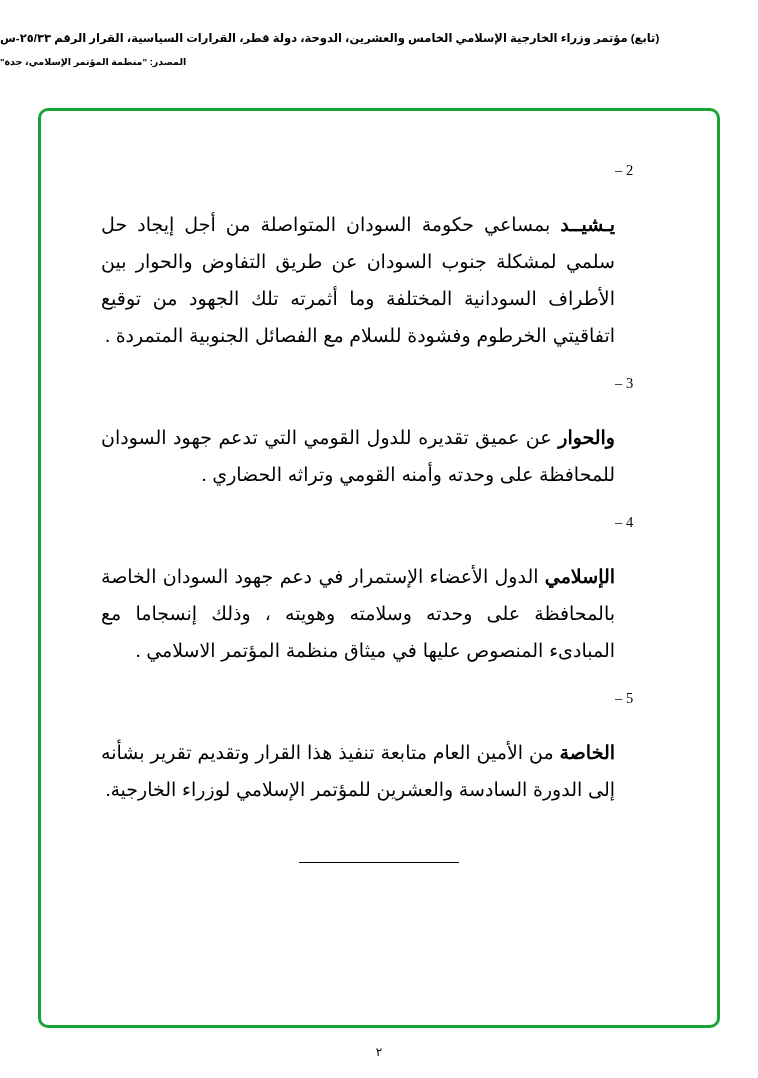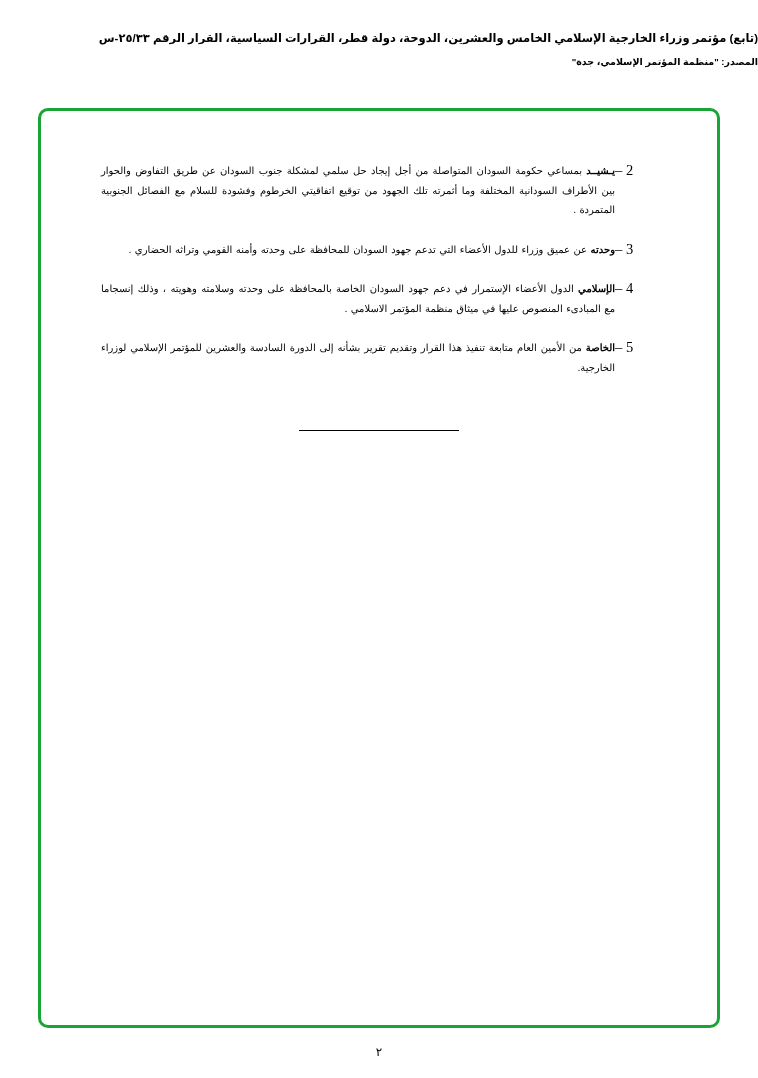--- a/index.html
+++ b/index.html
@@ -23,21 +23,21 @@
     height: 1078px;
     box-sizing: border-box;
   }
 
   
   .header {
     position: absolute;
     top: 30px;
     left: 0;
     right: 0;
-    text-align: right;
+    text-align: left;
     direction: rtl;
   }
   .header-line1 {
     font-family: "Liberation Sans", "DejaVu Sans", sans-serif;
     font-weight: bold;
     font-size: 11.5px;
     letter-spacing: 0px;
     color: #000;
     line-height: 1.4;
   }
@@ -82,25 +82,26 @@
     width: 42px;
     text-align: left;
     font-size: 14.5px;
     font-family: "Liberation Serif", "DejaVu Serif", serif;
     padding-top: 1px;
     direction: rtl;
     white-space: nowrap;
   }
   .clause-body {
     flex: 1 1 auto;
-    font-size: 10px;
+    font-size: 19px;
     line-height: 1.95;
     text-align: justify;
     text-justify: inter-word;
     word-spacing: 1px;
+    margin-top: 45px;
   }
   .verb {
     font-weight: bold;
     letter-spacing: 0.5px;
   }
 
   
   .sep-wrap {
     margin-top: 40px;
     text-align: center;
@@ -137,21 +138,21 @@
 
     <div class="content">
 
       <div class="clause">
         <div class="clause-num">2 –</div>
         <div class="clause-body"><span class="verb">يـشيــد</span><span> بمساعي حكومة السودان المتواصلة من أجل إيجاد حل سلمي لمشكلة جنوب السودان عن طريق التفاوض والحوار بين الأطراف السودانية المختلفة وما أثمرته تلك الجهود من توقيع اتفاقيتي الخرطوم وفشودة للسلام مع الفصائل الجنوبية المتمردة .</span></div>
       </div>
 
       <div class="clause">
         <div class="clause-num">3 –</div>
-        <div class="clause-body"><span class="verb">وحدته</span><span> عن عميق وزراء للدول الأعضاء التي تدعم جهود السودان للمحافظة على وحدته وأمنه القومي وتراثه الحضاري .</span></div>
+        <div class="clause-body"><span class="verb">والحوار</span><span> عن عميق تقديره للدول القومي التي تدعم جهود السودان للمحافظة على وحدته وأمنه القومي وتراثه الحضاري .</span></div>
       </div>
 
       <div class="clause">
         <div class="clause-num">4 –</div>
         <div class="clause-body"><span class="verb">الإسلامي</span><span> الدول الأعضاء الإستمرار في دعم جهود السودان الخاصة بالمحافظة على وحدته وسلامته وهويته ، وذلك إنسجاما مع المبادىء المنصوص عليها في ميثاق منظمة المؤتمر الاسلامي .</span></div>
       </div>
 
       <div class="clause">
         <div class="clause-num">5 –</div>
         <div class="clause-body"><span class="verb">الخاصة</span><span> من الأمين العام متابعة تنفيذ هذا القرار وتقديم تقرير بشأنه إلى الدورة السادسة والعشرين للمؤتمر الإسلامي لوزراء الخارجية.</span></div>

